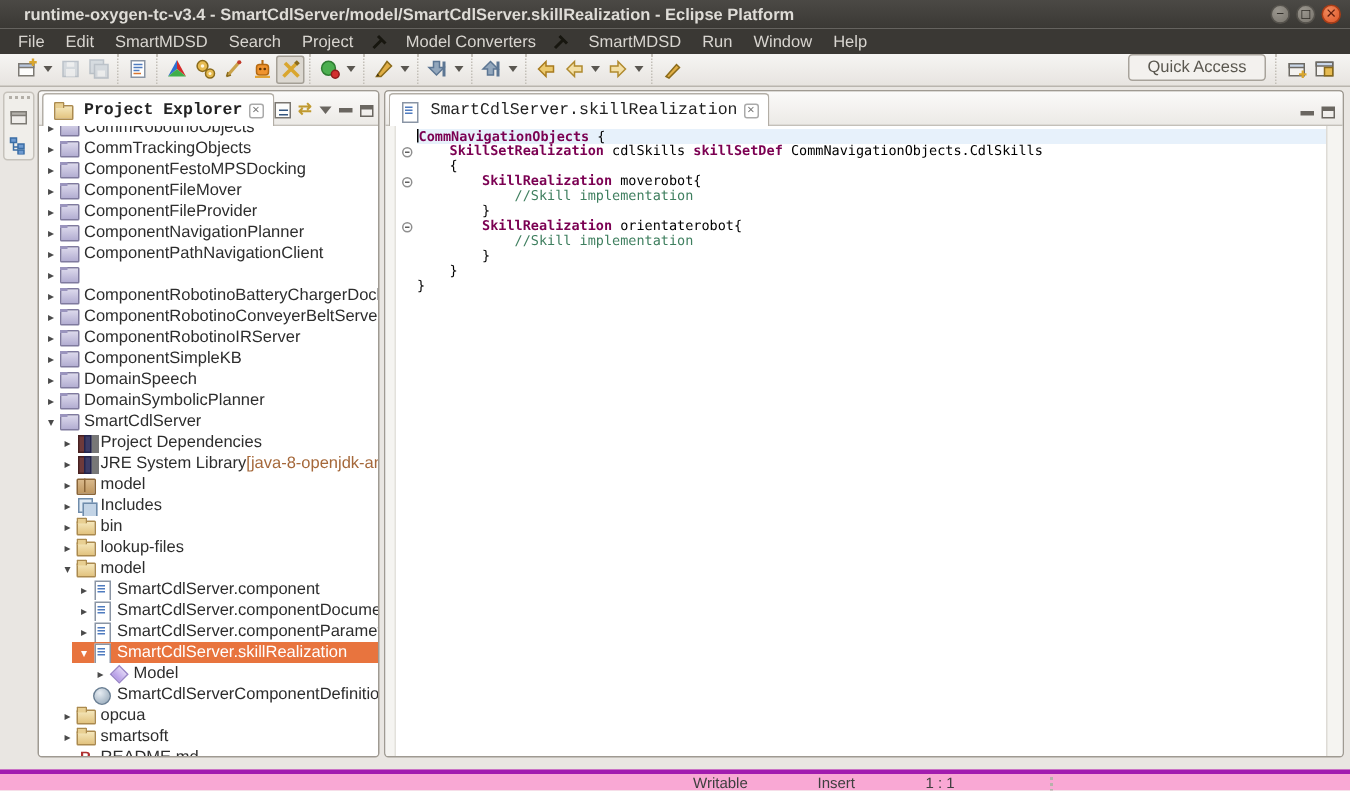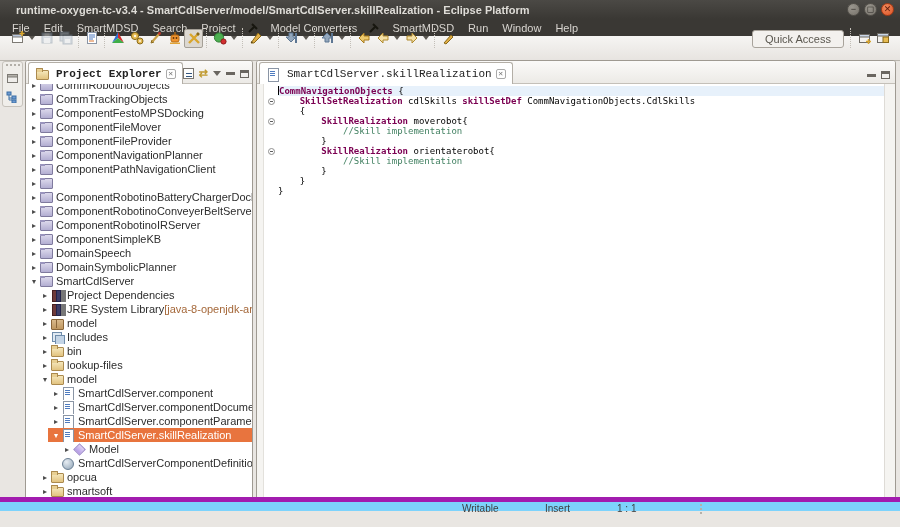--- a/index.html
+++ b/index.html
@@ -13,21 +13,21 @@
   .wbtn { width:13px; height:13px; border-radius:50%; display:flex; align-items:center; justify-content:center;
           font-size:9px; line-height:1; color:#2e2b26; background:radial-gradient(circle at 35% 30%, #9a968e, #77736b); border:1px solid #55524c; cursor:default;}
   .wbtn.close { background:radial-gradient(circle at 35% 30%, #f08a5c, #dd5427); color:#5e1c0c; border-color:#a93c16; }
 
   
   .menubar { height:17px; background:#3a3834; display:flex; align-items:center; padding-left:5px; }
   .menubar .mitem { color:#d8d5d0; padding:0 7px; font-size:11px; white-space:nowrap; }
   .menubar .micon { display:flex; align-items:center; padding:0 4px; }
 
   
-  .toolbar { height:22px; background:linear-gradient(#f6f5f3,#e7e4e0); border-bottom:1px solid #b9b5ae; display:flex; align-items:flex-end; padding:12px 5px; }
+  .toolbar { height:22px; background:linear-gradient(#f6f5f3,#e7e4e0); border-bottom:1px solid #b9b5ae; display:flex; align-items:flex-start; padding:0 5px; }
   .tgroup { display:flex; align-items:center; height:20px; padding:0 3px; border-left:1px dotted #c3bfb8; }
   .tgroup:first-child { border-left:none; }
   .tbtn { width:19px; height:19px; display:flex; align-items:center; justify-content:center; border-radius:2px; }
   .tbtn.pressed { background:#dcd8d1; border:1px solid #a49f96; }
   .tbtn.disabled { opacity:.4; }
   .ddarrow { width:0; height:0; border-left:3px solid transparent; border-right:3px solid transparent; border-top:4px solid #5a5751; margin:0 2px; }
   .toolbar .spacer { flex:1; }
   .quick-access { border:1px solid #a8a39b; border-radius:3px; background:#f3f1ee; color:#5a574f; font-size:11px; padding:2px 12px; margin-right:6px; }
 
   
@@ -100,21 +100,21 @@
   .code-wrap { flex:1; overflow:hidden; padding-top:2px; font-family:"DejaVu Sans Mono", monospace; font-size:9px; line-height:10px; }
   .code-line { height:10px; white-space:pre; }
   .code-line.current { background:var(--curline,#e7f1fb); }
   .tk-kw { color:#7b0052; font-weight:bold; }
   .tk-c { color:#3f7f5f; }
   .tk-p { color:#000; }
   .caret { display:inline-block; width:1px; height:9px; background:#000; vertical-align:-1px; }
   .ov-ruler { width:11px; background:#f5f4f1; border-left:1px solid #dedbd6; flex:none; }
 
   
-  .statusbar { position:absolute; left:0; right:0; bottom:16px; height:14px; background:#7dd3fc; border-top:5px solid #a21caf; font-size:10px; color:#3f3f3f; }
+  .statusbar { position:absolute; left:0; right:0; bottom:0; height:14px; background:#f9a8d4; border-top:3px solid #a21caf; font-size:10px; color:#3f3f3f; }
   .statusbar .sitem { position:absolute; top:1px; }
   .grip { position:absolute; left:700px; top:2px; height:10px; border-left:2px dotted #b5b1aa; }
 </style>
 </head>
 <body>
 
 <div class="titlebar">
   <span class="title">runtime-oxygen-tc-v3.4 - SmartCdlServer/model/SmartCdlServer.skillRealization - Eclipse Platform</span>
   <div class="winbtns">
     <div class="wbtn">−</div>

